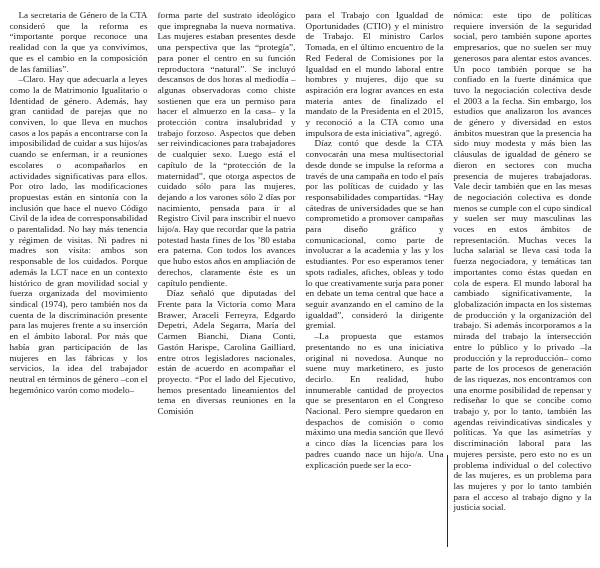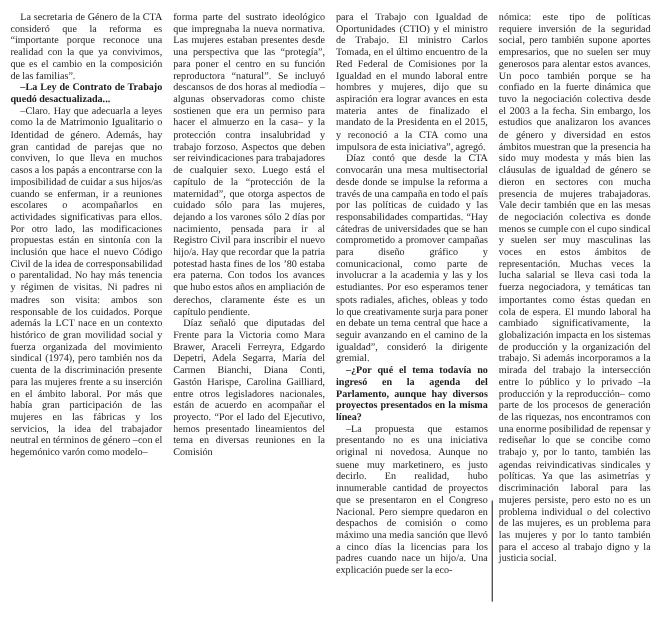--- a/index.html
+++ b/index.html
@@ -42,31 +42,29 @@
     background: #2a2a2a;
   }
 </style>
 </head>
 <body>
 
 <div class="page">
   <div class="columns">
       <div class="column">
         <p class="para">La secretaria de Género de la CTA consideró que la reforma es “importante porque reconoce una realidad con la que ya convivimos, que es el cambio en la composición de las familias”.</p>
-        <p class="para bold">–La Ley de Contrato de Trabajo quedó desactualizada...</p>
         <p class="para">–Claro. Hay que adecuarla a leyes como la de Matrimonio Igualitario o Identidad de género. Además, hay gran cantidad de parejas que no conviven, lo que lleva en muchos casos a los papás a encontrarse con la imposibilidad de cuidar a sus hijos/as cuando se enferman, ir a reuniones escolares o acompañarlos en actividades significativas para ellos. Por otro lado, las modificaciones propuestas están en sintonía con la inclusión que hace el nuevo Código Civil de la idea de corresponsabilidad o parentalidad. No hay más tenencia y régimen de visitas. Ni padres ni madres son visita: ambos son responsable de los cuidados. Porque además la LCT nace en un contexto histórico de gran movilidad social y fuerza organizada del movimiento sindical (1974), pero también nos da cuenta de la discriminación presente para las mujeres frente a su inserción en el ámbito laboral. Por más que había gran participación de las mujeres en las fábricas y los servicios, la idea del trabajador neutral en términos de género –con el hegemónico varón como modelo–</p>
       </div>
       <div class="column">
         <p class="para noindent">forma parte del sustrato ideológico que impregnaba la nueva normativa. Las mujeres estaban presentes desde una perspectiva que las “protegía”, para poner el centro en su función reproductora “natural”. Se incluyó descansos de dos horas al mediodía –algunas observadoras como chiste sostienen que era un permiso para hacer el almuerzo en la casa– y la protección contra insalubridad y trabajo forzoso. Aspectos que deben ser reivindicaciones para trabajadores de cualquier sexo. Luego está el capítulo de la “protección de la maternidad”, que otorga aspectos de cuidado sólo para las mujeres, dejando a los varones sólo 2 días por nacimiento, pensada para ir al Registro Civil para inscribir el nuevo hijo/a. Hay que recordar que la patria potestad hasta fines de los ’80 estaba era paterna. Con todos los avances que hubo estos años en ampliación de derechos, claramente éste es un capítulo pendiente.</p>
         <p class="para">Díaz señaló que diputadas del Frente para la Victoria como Mara Brawer, Araceli Ferreyra, Edgardo Depetri, Adela Segarra, María del Carmen Bianchi, Diana Conti, Gastón Harispe, Carolina Gailliard, entre otros legisladores nacionales, están de acuerdo en acompañar el proyecto. “Por el lado del Ejecutivo, hemos presentado lineamientos del tema en diversas reuniones en la Comisión</p>
       </div>
       <div class="column">
         <p class="para noindent">para el Trabajo con Igualdad de Oportunidades (CTIO) y el ministro de Trabajo. El ministro Carlos Tomada, en el último encuentro de la Red Federal de Comisiones por la Igualdad en el mundo laboral entre hombres y mujeres, dijo que su aspiración era lograr avances en esta materia antes de finalizado el mandato de la Presidenta en el 2015, y reconoció a la CTA como una impulsora de esta iniciativa”, agregó.</p>
         <p class="para">Díaz contó que desde la CTA convocarán una mesa multisectorial desde donde se impulse la reforma a través de una campaña en todo el país por las políticas de cuidado y las responsabilidades compartidas. “Hay cátedras de universidades que se han comprometido a promover campañas para diseño gráfico y comunicacional, como parte de involucrar a la academia y las y los estudiantes. Por eso esperamos tener spots radiales, afiches, obleas y todo lo que creativamente surja para poner en debate un tema central que hace a seguir avanzando en el camino de la igualdad”, consideró la dirigente gremial.</p>
-        <p class="para bold">–¿Por qué el tema todavía no ingresó en la agenda del Parlamento, aunque hay diversos proyectos presentados en la misma línea?</p>
         <p class="para">–La propuesta que estamos presentando no es una iniciativa original ni novedosa. Aunque no suene muy marketinero, es justo decirlo. En realidad, hubo innumerable cantidad de proyectos que se presentaron en el Congreso Nacional. Pero siempre quedaron en despachos de comisión o como máximo una media sanción que llevó a cinco días la licencias para los padres cuando nace un hijo/a. Una explicación puede ser la eco-</p>
       </div>
       <div class="column">
         <p class="para noindent">nómica: este tipo de políticas requiere inversión de la seguridad social, pero también supone aportes empresarios, que no suelen ser muy generosos para alentar estos avances. Un poco también porque se ha confiado en la fuerte dinámica que tuvo la negociación colectiva desde el 2003 a la fecha. Sin embargo, los estudios que analizaron los avances de género y diversidad en estos ámbitos muestran que la presencia ha sido muy modesta y más bien las cláusulas de igualdad de género se dieron en sectores con mucha presencia de mujeres trabajadoras. Vale decir también que en las mesas de negociación colectiva es donde menos se cumple con el cupo sindical y suelen ser muy masculinas las voces en estos ámbitos de representación. Muchas veces la lucha salarial se lleva casi toda la fuerza negociadora, y temáticas tan importantes como éstas quedan en cola de espera. El mundo laboral ha cambiado significativamente, la globalización impacta en los sistemas de producción y la organización del trabajo. Si además incorporamos a la mirada del trabajo la intersección entre lo público y lo privado –la producción y la reproducción– como parte de los procesos de generación de las riquezas, nos encontramos con una enorme posibilidad de repensar y rediseñar lo que se concibe como trabajo y, por lo tanto, también las agendas reivindicativas sindicales y políticas. Ya que las asimetrías y discriminación laboral para las mujeres persiste, pero esto no es un problema individual o del colectivo de las mujeres, es un problema para las mujeres y por lo tanto también para el acceso al trabajo digno y la justicia social.</p>
       </div>
     </div>
   <div class="col-rule" style="left: 447px; top: 455px; height: 92px;"></div>
 </div>
 
 </body></html>

